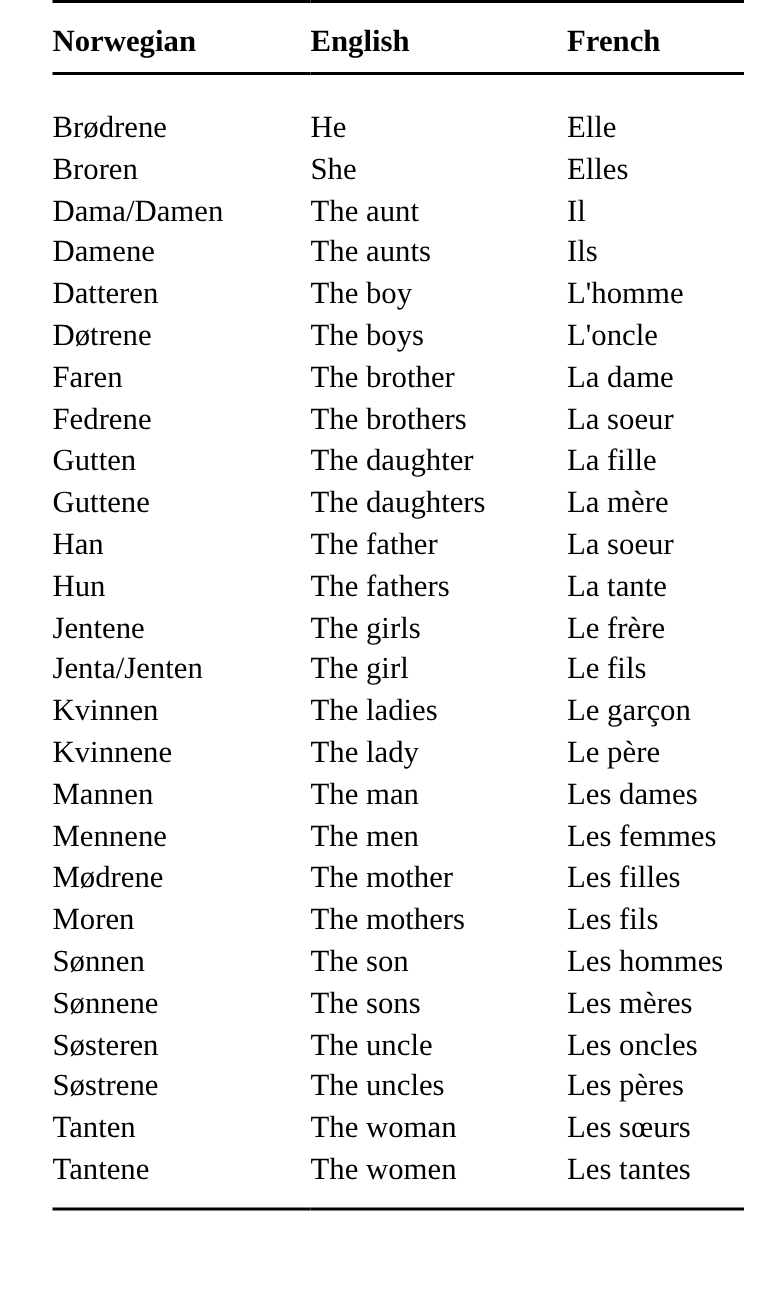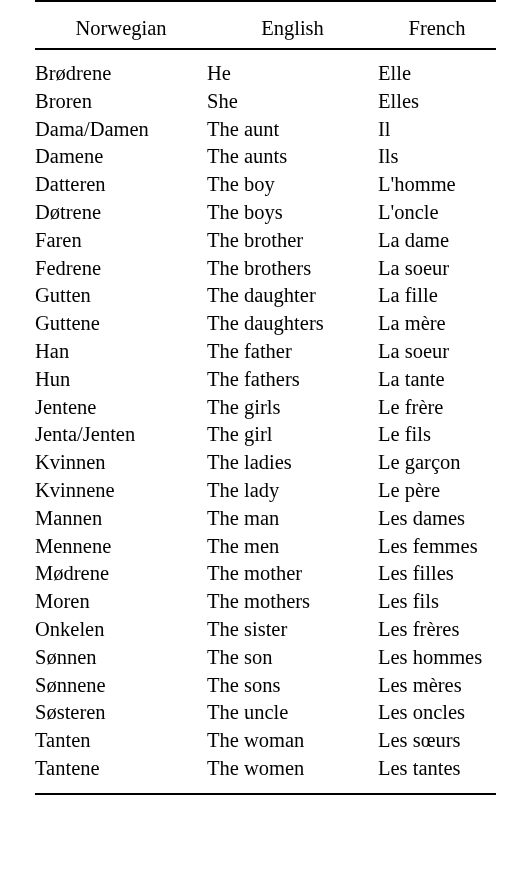--- a/index.html
+++ b/index.html
@@ -23,34 +23,34 @@
   table.lang-table {
     border-collapse: collapse;
     width: 461px;
     table-layout: fixed;
   }
   table.lang-table col.c1 { width: 172px; }
   table.lang-table col.c2 { width: 171px; }
   table.lang-table col.c3 { width: 118px; }
 
   thead th {
-    font-weight: normal;
-    text-align: center;
+    font-weight: bold;
+    text-align: left;
     font-size: 20.5px;
     line-height: 28px;
     padding: 0;
     height: 40px;
     vertical-align: bottom;
     padding-bottom: 6px;
     border-top: 2.5px solid #000;
     border-bottom: 2px solid #000;
     margin-top: 28px;
   }
   tbody tr:first-child td {
-    padding-top: 10px;
+    padding-top: 22px;
   }
   tbody td {
     font-size: 20.5px;
     line-height: 27.8px;
     padding: 0;
     text-align: left;
     vertical-align: baseline;
     white-space: nowrap;
   }
   tbody tr:last-child td {
@@ -170,38 +170,38 @@
           <td>Mødrene</td>
           <td>The mother</td>
           <td>Les filles</td>
         </tr>
         <tr>
           <td>Moren</td>
           <td>The mothers</td>
           <td>Les fils</td>
         </tr>
         <tr>
-          <td>Onkelen</td>
-          <td>The sister</td>
-          <td>Les frères</td>
-        </tr>
-        <tr>
           <td>Sønnen</td>
           <td>The son</td>
           <td>Les hommes</td>
         </tr>
         <tr>
           <td>Sønnene</td>
           <td>The sons</td>
           <td>Les mères</td>
         </tr>
         <tr>
           <td>Søsteren</td>
           <td>The uncle</td>
           <td>Les oncles</td>
+        </tr>
+        <tr>
+          <td>Søstrene</td>
+          <td>The uncles</td>
+          <td>Les pères</td>
         </tr>
         <tr>
           <td>Tanten</td>
           <td>The woman</td>
           <td>Les sœurs</td>
         </tr>
         <tr>
           <td>Tantene</td>
           <td>The women</td>
           <td>Les tantes</td>

